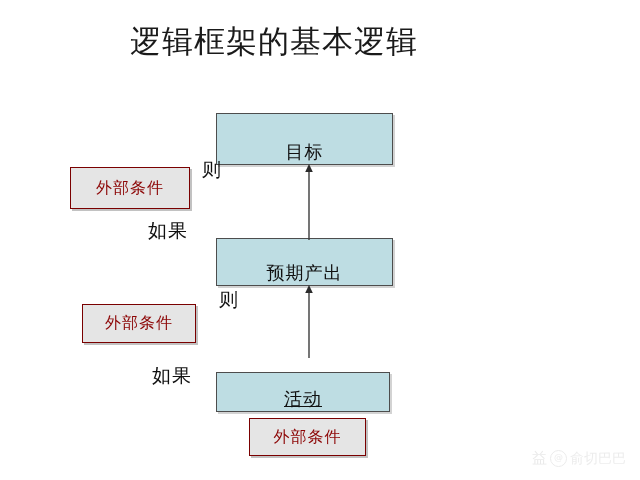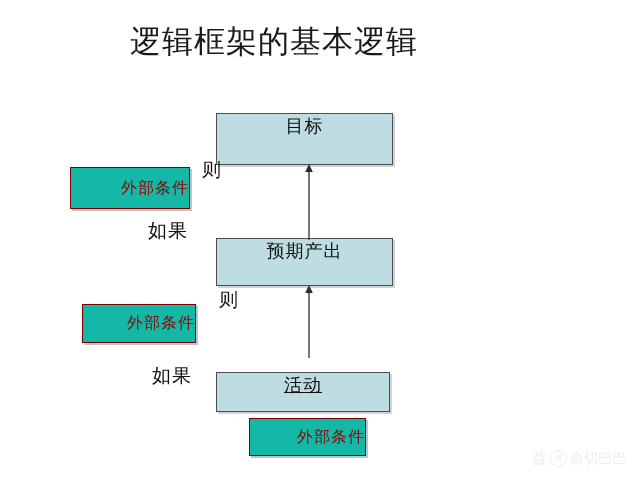--- a/index.html
+++ b/index.html
@@ -34,38 +34,38 @@
   }
 
   
   .box-cyan {
     position: absolute;
     box-sizing: border-box;
     background: #bedde3;
     border: 1px solid #4d4d4d;
     box-shadow: 2px 2px 0 rgba(130,130,130,0.35);
     display: flex;
-    align-items: flex-start;
+    align-items: flex-end;
     justify-content: center;
     font-family: "Liberation Serif", "DejaVu Serif", serif;
     font-size: 18px;
     color: #111111;
     letter-spacing: 1px;
   }
 
   
   .box-red {
     position: absolute;
     box-sizing: border-box;
-    background: #14b8a6;
+    background: #e5e5e5;
     border: 1px solid #7a0000;
     box-shadow: 2px 2px 0 rgba(120,120,120,0.45);
     display: flex;
     align-items: center;
-    justify-content: flex-end;
+    justify-content: center;
     font-family: Liberation Mono, monospace;
     font-size: 16px;
     color: #8c0505;
     letter-spacing: 1px;
   }
 
   
   .conn-label {
     position: absolute;
     font-family: "Liberation Serif", "DejaVu Serif", serif;

